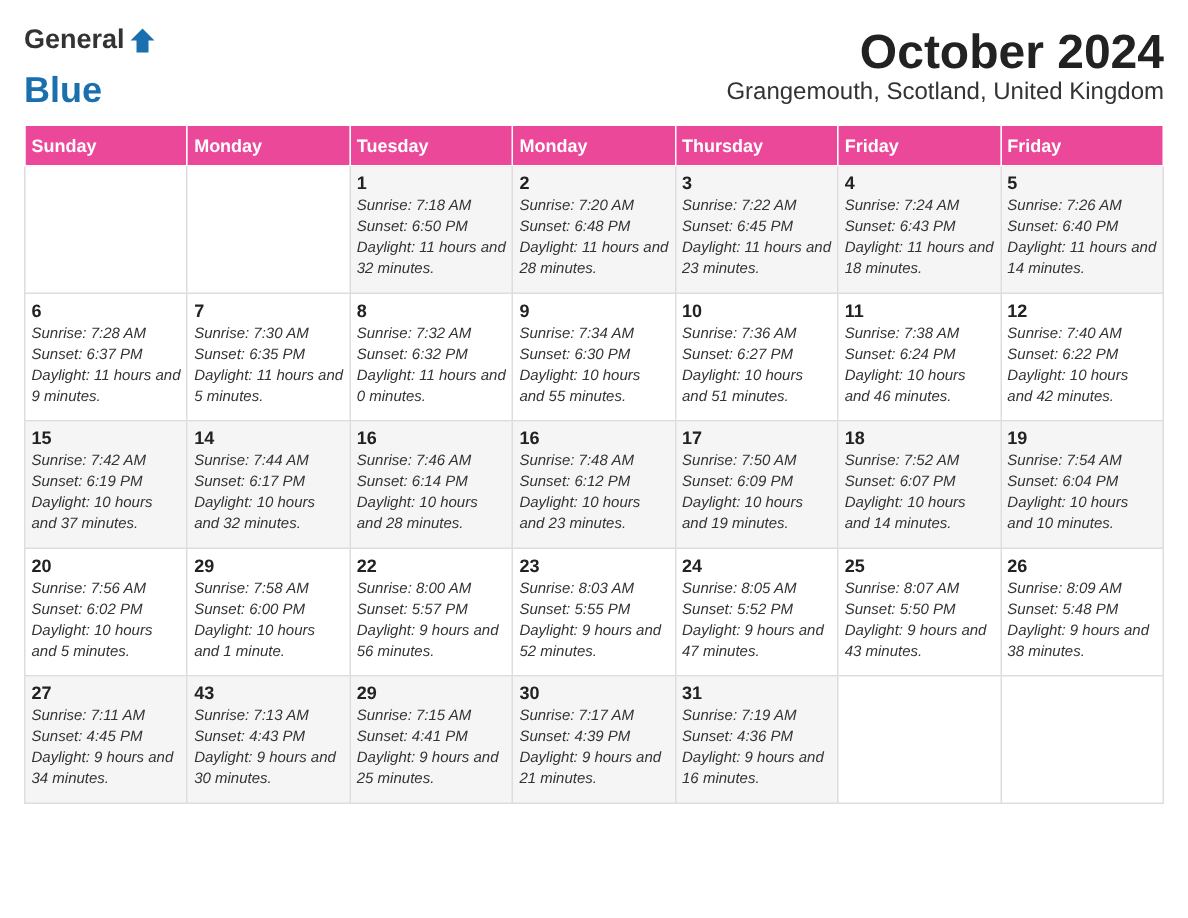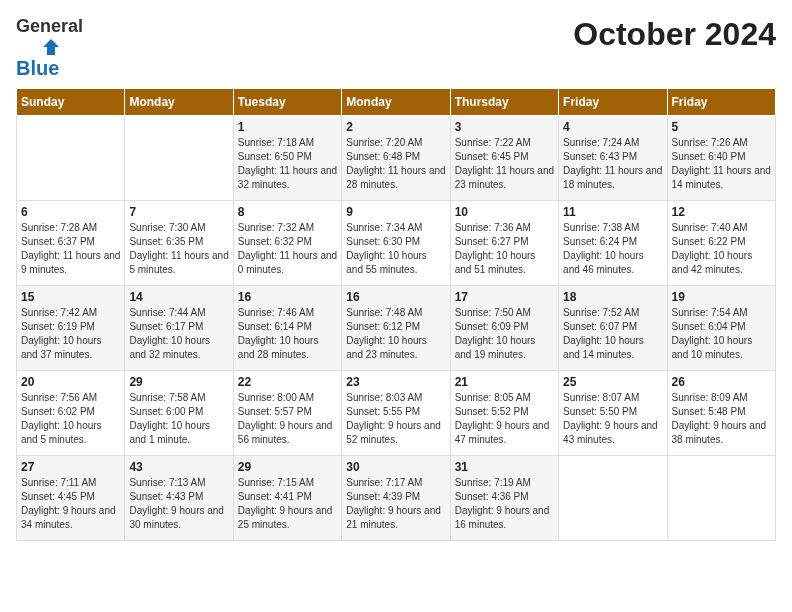--- a/index.html
+++ b/index.html
@@ -17,31 +17,31 @@
       margin-bottom: 8px;
     }
     .logo {
       display: flex;
       flex-direction: column;
       align-items: flex-start;
     }
     .logo-text {
       display: flex;
       align-items: center;
-      flex-direction: column;
     }
     .logo-general {
       font-size: 18px;
       font-weight: bold;
       color: #333;
     }
     .logo-blue {
-      font-size: 20px;
+      font-size: 24px;
       font-weight: bold;
       color: #1a6faf;
+      margin-top: 10px;
     }
     .logo-icon {
       width: 20px;
       height: 20px;
       margin-left: 2px;
     }
     .title-section {
       text-align: right;
     }
     .month-title {
@@ -53,21 +53,21 @@
       font-size: 16px;
       color: #333;
       font-weight: 500;
     }
     table {
       width: 100%;
       border-collapse: collapse;
       font-size: 11px;
     }
     thead tr {
-      background-color: #a16207;
+      background-color: #ec4899;
       color: #fff;
       margin-top: 48px;
     }
     thead th {
       padding: 6px 4px;
       text-align: left;
       font-size: 12px;
       font-weight: bold;
       border: 1px solid #fff;
     }
@@ -92,40 +92,42 @@
       font-size: 12px;
       font-weight: bold;
       color: #222;
       display: block;
       margin-bottom: 2px;
     }
     .day-info {
       font-size: 10px;
       color: #333;
       line-height: 1.4;
+      font-style: italic;
     }
     .empty-cell {
       background: #fff;
     }
   </style>
 </head>
 <body>
 
 <div class="header">
   <div class="logo">
     <div class="logo-text">
       <span class="logo-general">General</span>
       <svg class="logo-icon" viewBox="0 0 20 20">
         <polygon points="10,2 18,10 14,10 14,18 6,18 6,10 2,10" fill="#1a6faf"></polygon>
       </svg>
     </div>
     <span class="logo-blue">Blue</span>
   </div>
   <div class="title-section">
     <div class="month-title">October 2024</div>
+    <div class="location">Grangemouth, Scotland, United Kingdom</div>
   </div>
 </div>
 
 <table>
   <thead>
     <tr>
     <th>Sunday</th>
         <th>Monday</th>
         <th>Tuesday</th>
         <th>Monday</th>
@@ -230,21 +232,21 @@
         </td>
         <td>
           <span class="day-number">22</span>
           <div class="day-info">Sunrise: 8:00 AM<br>Sunset: 5:57 PM<br>Daylight: 9 hours and 56 minutes.</div>
         </td>
         <td>
           <span class="day-number">23</span>
           <div class="day-info">Sunrise: 8:03 AM<br>Sunset: 5:55 PM<br>Daylight: 9 hours and 52 minutes.</div>
         </td>
         <td>
-          <span class="day-number">21</span>
+          <span class="day-number">24</span>
           <div class="day-info">Sunrise: 8:05 AM<br>Sunset: 5:52 PM<br>Daylight: 9 hours and 47 minutes.</div>
         </td>
         <td>
           <span class="day-number">25</span>
           <div class="day-info">Sunrise: 8:07 AM<br>Sunset: 5:50 PM<br>Daylight: 9 hours and 43 minutes.</div>
         </td>
         <td>
           <span class="day-number">26</span>
           <div class="day-info">Sunrise: 8:09 AM<br>Sunset: 5:48 PM<br>Daylight: 9 hours and 38 minutes.</div>
         </td>

